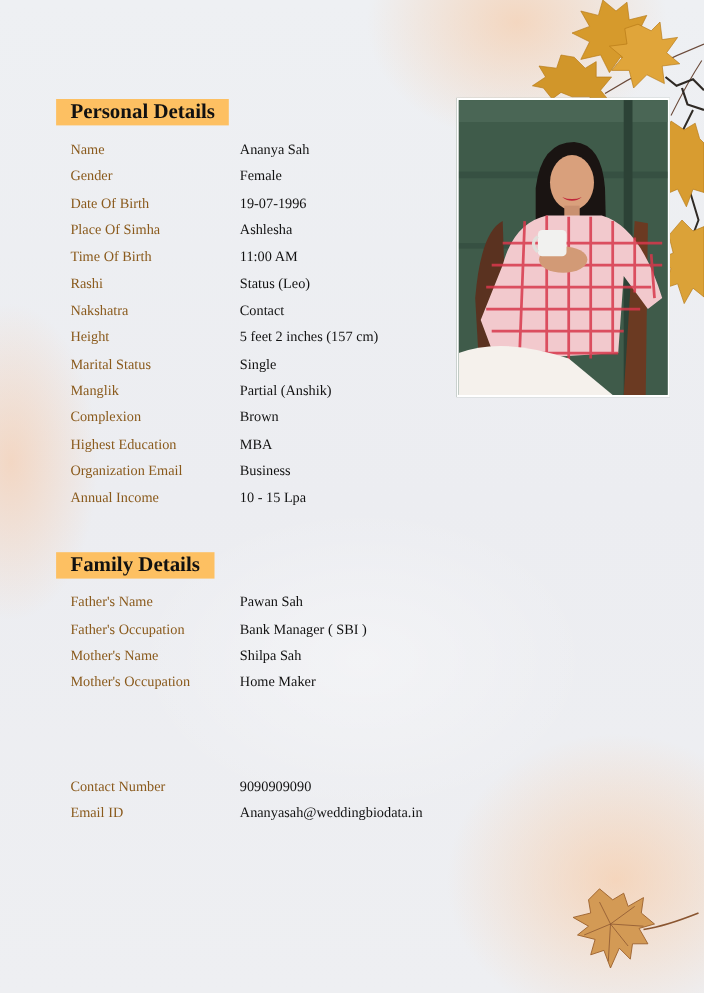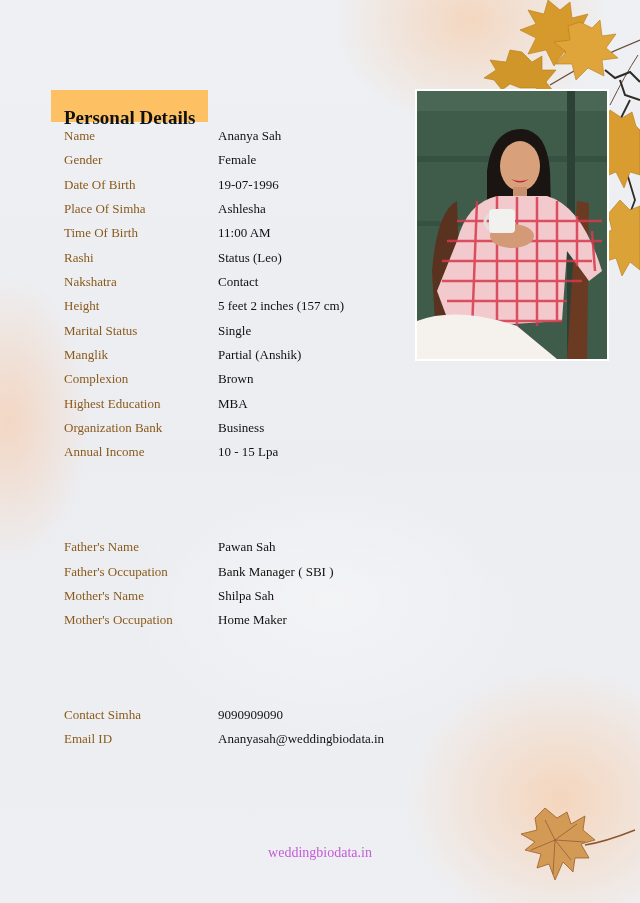--- a/index.html
+++ b/index.html
@@ -17,21 +17,21 @@
         radial-gradient(ellipse 110px 200px at 10px 420px, rgba(247,200,165,0.6), rgba(247,200,165,0) 72%),
         radial-gradient(ellipse 300px 200px at 330px 600px, rgba(255,255,255,0.35), rgba(255,255,255,0) 70%),
         linear-gradient(180deg, #eef0f3 0%, #ecedf1 50%, #eeeff2 100%);
       overflow: hidden;
     }
     .section-title {
       position: absolute;
       left: 51px;
       height: 24px;
       background: #fdc062;
-      padding: 16px 13px;
+      padding: 0 13px;
       font-weight: bold;
       font-size: 19px;
       line-height: 24px;
       color: #111;
       white-space: nowrap;
     }
     .row {
       position: absolute;
       left: 64px;
       font-size: 13px;
@@ -125,49 +125,50 @@
   </div>
   <div class="row" style="top:371px;">
     <span class="label">Complexion</span>
     <span class="value">Brown</span>
   </div>
   <div class="row" style="top:396px;">
     <span class="label">Highest Education</span>
     <span class="value">MBA</span>
   </div>
   <div class="row" style="top:420px;">
-    <span class="label">Organization Bank</span>
+    <span class="label">Organization Email</span>
     <span class="value">Business</span>
   </div>
   <div class="row" style="top:444px;">
     <span class="label">Annual Income</span>
     <span class="value">10 - 15 Lpa</span>
   </div>
 
+  <div class="section-title" style="top:502px;">Family Details</div>
 
   <div class="row" style="top:539px;">
     <span class="label">Father's Name</span>
     <span class="value">Pawan Sah</span>
   </div>
   <div class="row" style="top:564px;">
     <span class="label">Father's Occupation</span>
     <span class="value">Bank Manager ( SBI )</span>
   </div>
   <div class="row" style="top:588px;">
     <span class="label">Mother's Name</span>
     <span class="value">Shilpa Sah</span>
   </div>
   <div class="row" style="top:612px;">
     <span class="label">Mother's Occupation</span>
     <span class="value">Home Maker</span>
   </div>
 
 
   <div class="row" style="top:707px;">
-    <span class="label">Contact Simha</span>
+    <span class="label">Contact Number</span>
     <span class="value">9090909090</span>
   </div>
   <div class="row" style="top:731px;">
     <span class="label">Email ID</span>
     <span class="value">Ananyasah@weddingbiodata.in</span>
   </div>
 
   <div class="photo">
     <svg width="190" height="268" viewBox="0 0 190 268">
       <rect x="0" y="0" width="190" height="268" fill="#3f5b4a"></rect>
@@ -199,14 +200,13 @@
       <path d="M72 124 Q64 130 72 138" stroke="#e0e0dc" stroke-width="3" fill="none"></path>
     </svg>
   </div>
 
   <svg style="position:absolute;left:515px;top:800px;width:125px;height:95px" viewBox="0 0 125 95">
     <path d="M70 45 Q90 42 120 30" stroke="#8a5530" stroke-width="1.5" fill="none"></path>
     <path d="M30 8 L42 18 L52 12 L56 24 L70 16 L68 30 L80 40 L66 44 L74 58 L60 58 L58 72 L48 62 L40 80 L34 64 L22 68 L26 54 L10 50 L20 42 L6 34 L22 30 L20 18 Z" fill="#d39a55" stroke="#9a5e2a" stroke-width="0.8"></path>
     <path d="M40 40 L30 20 M40 40 L62 24 M40 40 L70 42 M40 40 L56 60 M40 40 L38 74 M40 40 L16 50" stroke="#8a5530" stroke-width="0.7"></path>
   </svg>
 
-  <div class="footer">weddingbiodata.in</div>
 </div>
 
 </body></html>

